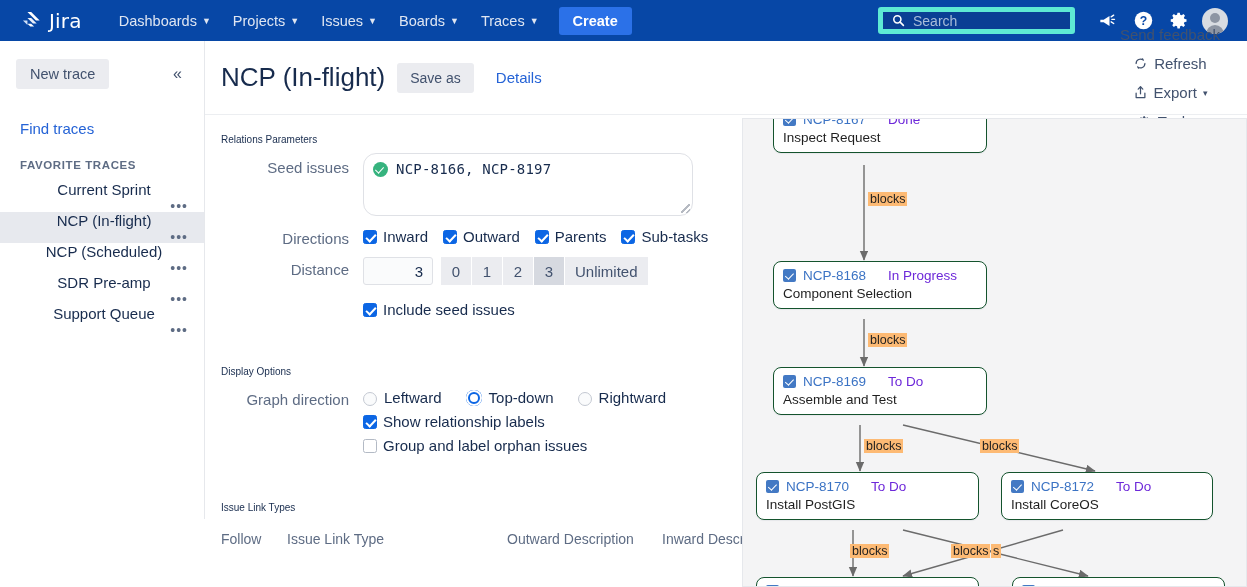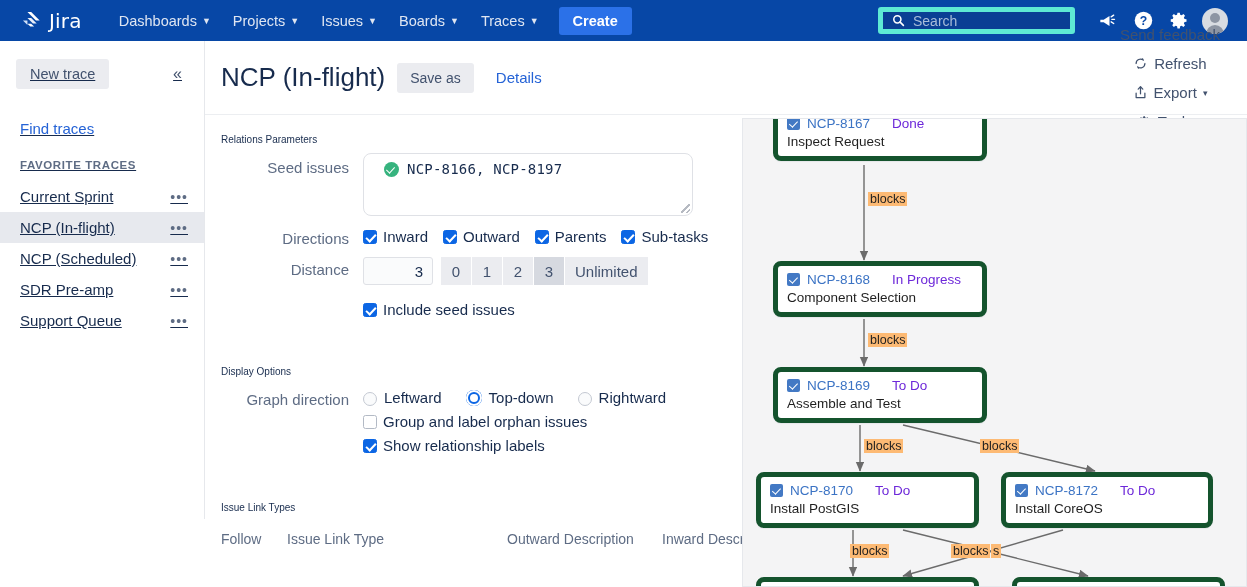--- a/index.html
+++ b/index.html
@@ -67,21 +67,21 @@
     width: 10px; height: 10px; border-radius: 50%; background: #8d95a3;
   }
   .avatar::after {
     content: ""; position: absolute; top: 17px; left: 4px;
     width: 18px; height: 14px; border-radius: 9px 9px 0 0; background: #8d95a3;
   }
 
   
   .sidebar {
     position: absolute; top: 41px; left: 0; width: 205px; height: 478px;
-    background: #ffffff; border-right: 1px solid #e6e8ec; text-decoration: underline;
+    background: #ffffff; border-right: 1px solid #e6e8ec;
   }
   .sb-top { display: flex; align-items: center; padding: 18px 16px 0 16px; }
   .new-trace-btn {
     background: #ebecf0; color: #42526e; font-size: 14.5px;
     padding: 7px 14px; border-radius: 3px; cursor: pointer; border: 0;
     font-family: "Liberation Sans", sans-serif;
   }
   .collapse-btn {
     margin-left: auto; color: #42526e; font-size: 16px; cursor: pointer;
     padding: 2px 6px; line-height: 1;
@@ -90,21 +90,21 @@
     color: #2563d6; font-size: 15px; padding: 0 0 0 20px; margin-top: 31px;
     cursor: pointer;
   }
   .fav-label {
     font-size: 11.5px; font-weight: bold; letter-spacing: .6px;
     color: #5e6c84; padding-left: 20px; margin-top: 22px;
   }
   .sb-list { margin-top: 10px; }
   .sb-item {
     display: flex; align-items: center; height: 31px;
-    padding: 0 16px 0 20px; font-size: 15px; color: #172b4d; cursor: pointer;
+    padding: 0 16px 0 20px; font-size: 15px; color: #172b4d; cursor: pointer; flex-direction: column;
   }
   .sb-item.active { background: #e7e9ee; }
   .sb-dots { margin-left: auto; color: #5e6c84; font-size: 14px; letter-spacing:1px; }
 
   
   .main {
     position: absolute; top: 41px; left: 205px; width: 1042px; height: 546px;
     background: #ffffff;
   }
   .page-head {
@@ -132,22 +132,22 @@
   .section-title {
     font-size: 10px; font-weight: normal; color: #172b4d; margin-bottom: 8px;
   }
   .field-row { display: flex; align-items: flex-start; margin-bottom: 8px; }
   .field-label {
     width: 142px; text-align: right; padding-right: 14px; padding-top: 6px;
     font-size: 15px; color: #5e6c84; flex: none;
   }
   .seed-box {
     position: relative; width: 330px; height: 63px;
-    border: 1px solid #dfe1e6; border-radius: 8px; background: #ffffff;
-    padding: 7px 20px;
+    border: 1px solid #dfe1e6; border-radius: 13px; background: #ffffff;
+    padding: 7px 9px;
   }
   .seed-inner { display: flex; align-items: center; gap: 8px; }
   .ok-badge {
     width: 15px; height: 15px; border-radius: 50%; background: #36b37e;
     position: relative; flex: none;
   }
   .ok-badge::after {
     content: ""; position: absolute; left: 4px; top: 3px;
     width: 4px; height: 7px; border: solid #ffffff;
     border-width: 0 1.8px 1.8px 0; transform: rotate(43deg);
@@ -219,21 +219,21 @@
   }
   .ilt-head span { flex: none; }
 
   
   .graph-panel {
     position: absolute; top: 77px; left: 537px; width: 505px; height: 469px;
     background: #f4f4f5; border: 1px solid #e6e8ec; overflow: hidden;
   }
   .node {
     position: absolute; background: #ffffff;
-    border: 5px solid #14532d; border-radius: 8px;
+    border: 1px solid #14532d; border-radius: 8px;
     padding: 6px 10px 7px 9px;
     font-family: "Liberation Sans", sans-serif;
     box-shadow: 0 1px 1px rgba(9,30,66,.06);
   }
   .node-top { display: flex; align-items: center; font-size: 13.5px; white-space: nowrap; }
   .node-chk {
     width: 13px; height: 13px; border-radius: 2px; background: #4379c4;
     position: relative; flex: none; margin-right: 7px;
   }
   .node-chk::after {
@@ -468,26 +468,26 @@
             <label class="rad">
               <span class="radio sel"></span>
               <span>Top-down</span>
             </label>
             <label class="rad" style="margin-right:0;">
               <span class="radio"></span>
               <span>Rightward</span>
             </label>
           </div>
           <label class="chk" style="margin-right:0;">
+            <span class="box checked"></span>
+            <span>Show relationship labels</span>
+          </label>
+          <label class="chk" style="margin-right:0;">
             <span class="box"></span>
             <span>Group and label orphan issues</span>
-          </label>
-          <label class="chk" style="margin-right:0;">
-            <span class="box checked"></span>
-            <span>Show relationship labels</span>
           </label>
         </div>
       </div>
 
       <div style="height:40px;"></div>
 
       <div class="section-title">Issue Link Types</div>
       <div class="ilt-head">
         <span style="width:66px;">Follow</span>
         <span style="width:220px;">Issue Link Type</span>

